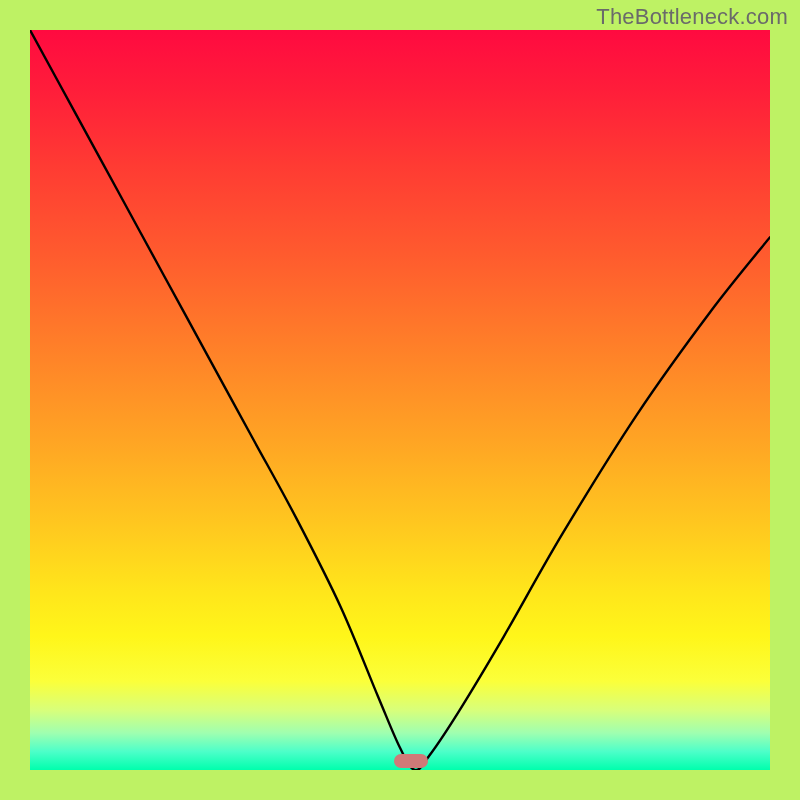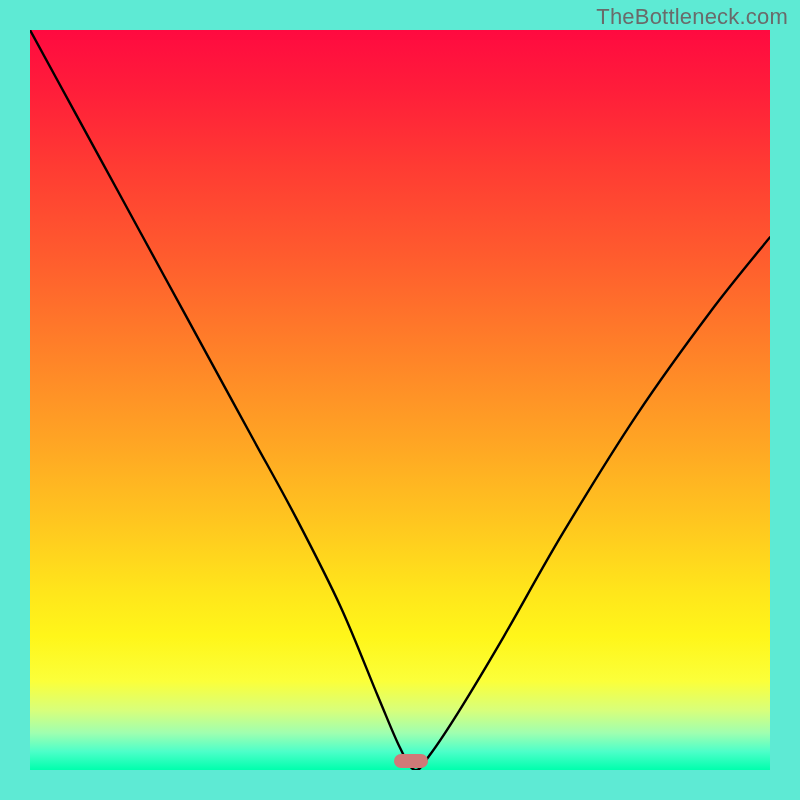--- a/index.html
+++ b/index.html
@@ -8,21 +8,21 @@
     width: 800px;
     height: 800px;
     overflow: hidden;
     background: #000;
     font-family: Arial, Helvetica, sans-serif;
   }
   .frame {
     position: relative;
     width: 800px;
     height: 800px;
-    background: #5eead4;
+    background: #bef264;
   }
   .plot {
     position: absolute;
     left: 30px;
     top: 30px;
     width: 740px;
     height: 740px;
     
     background: linear-gradient(
       to bottom,

